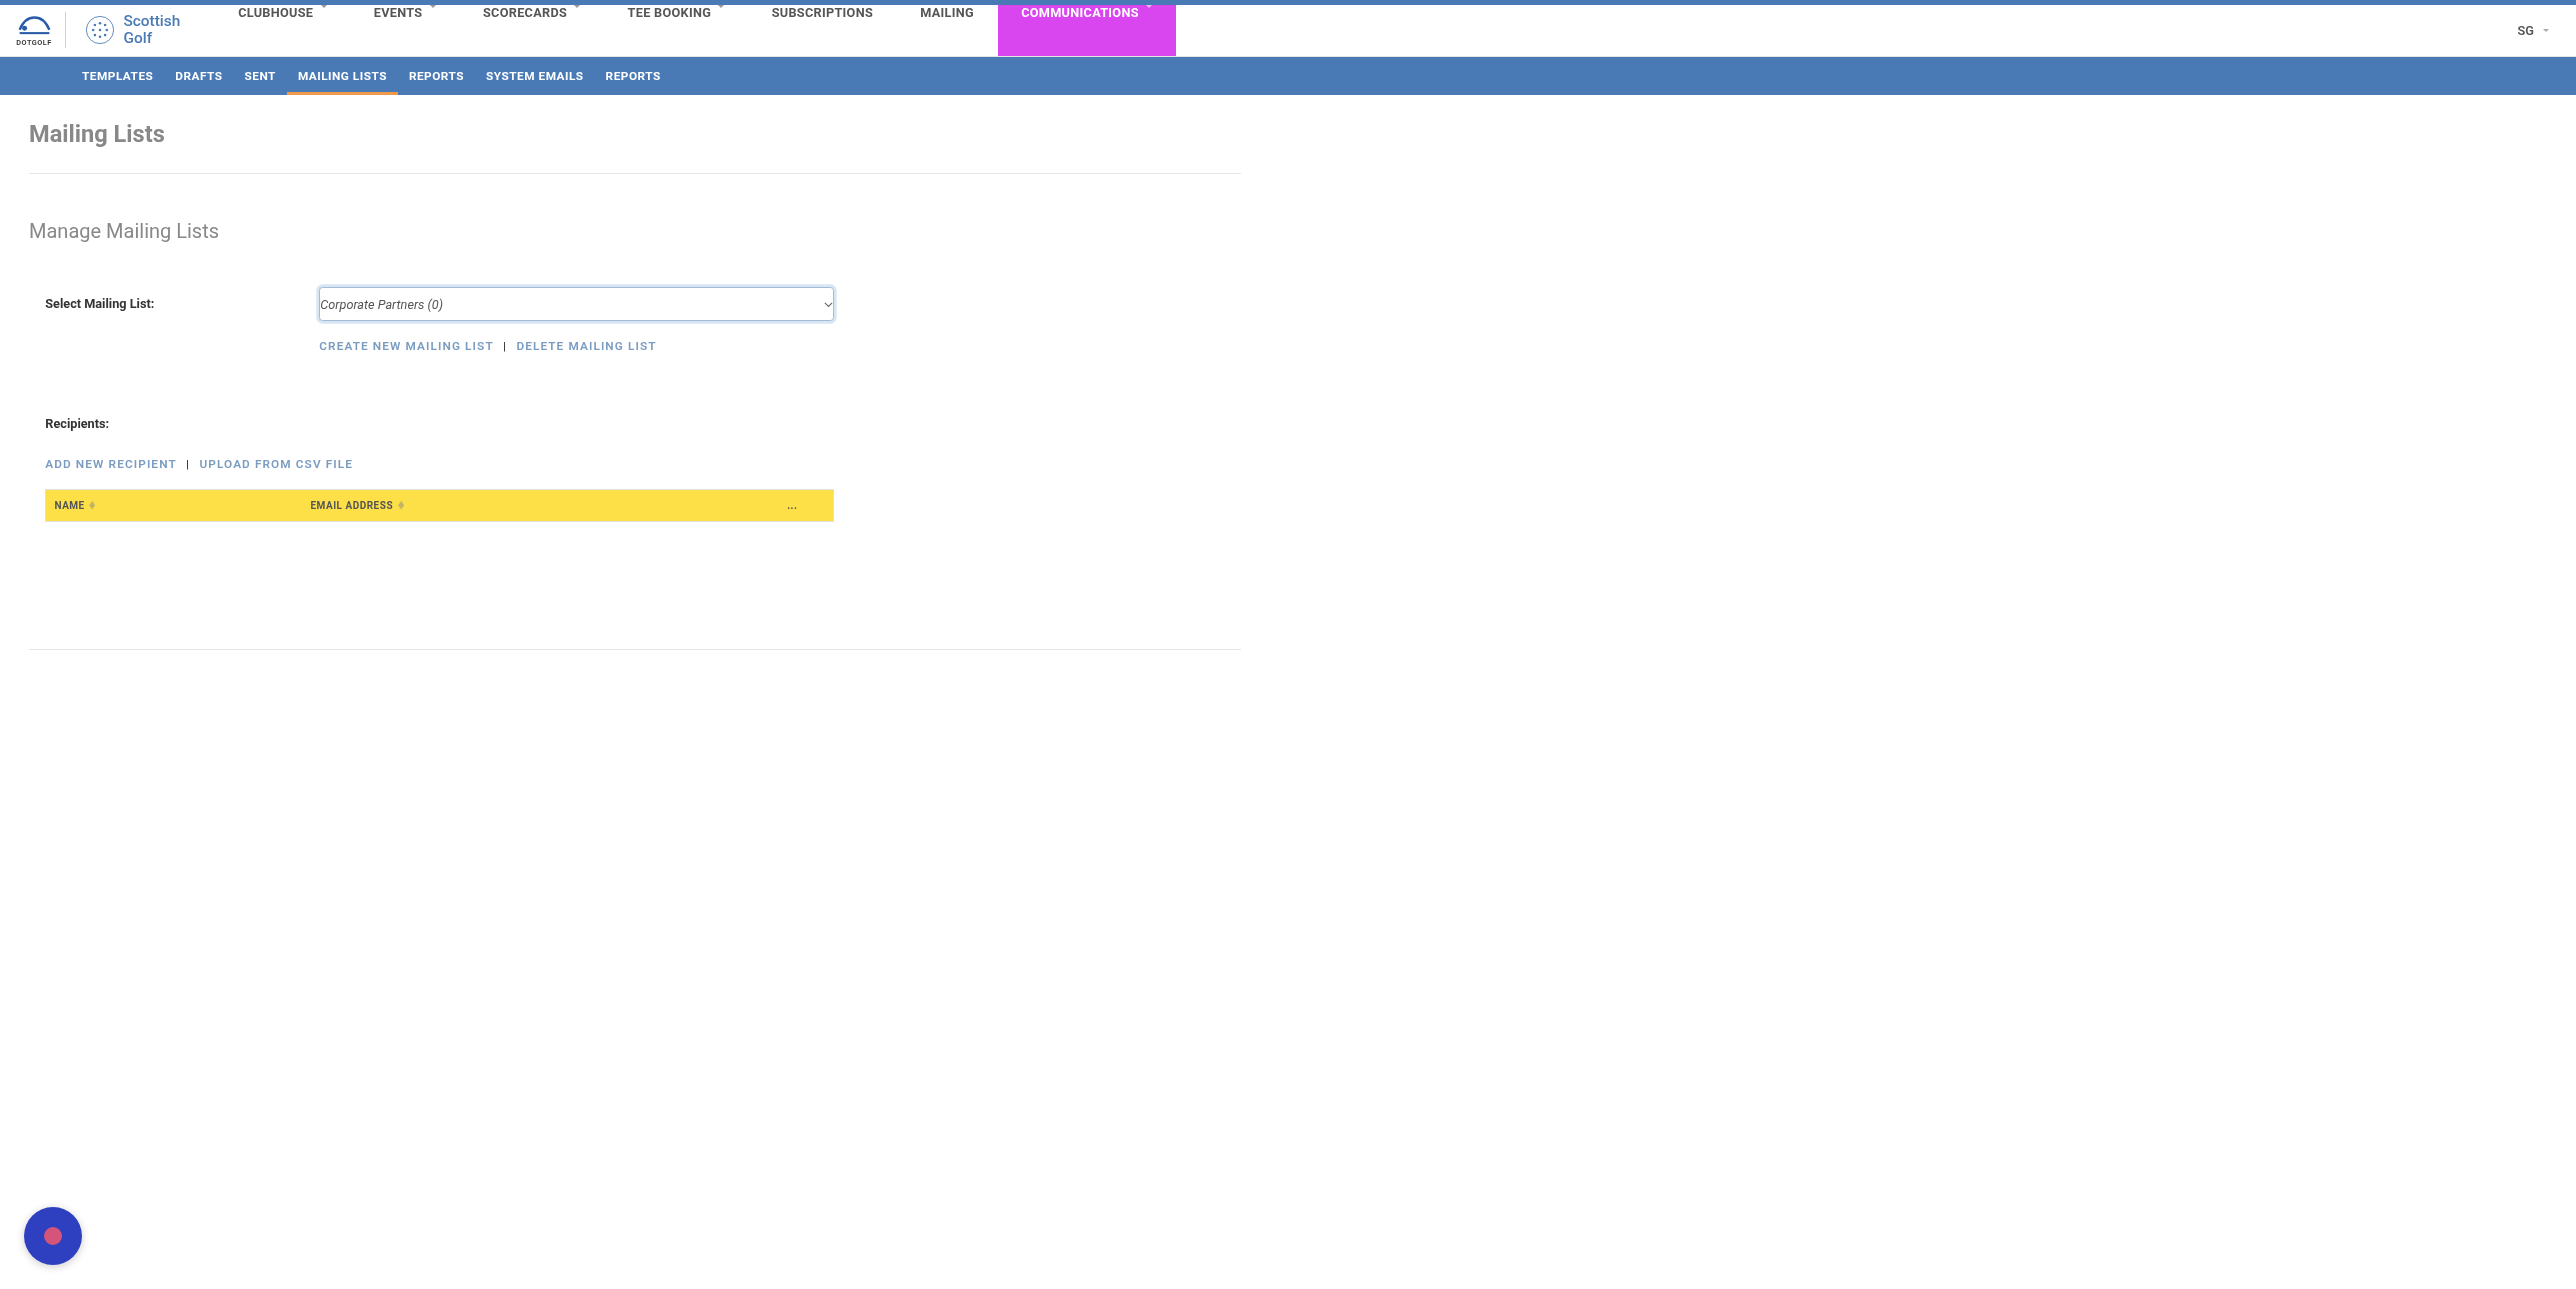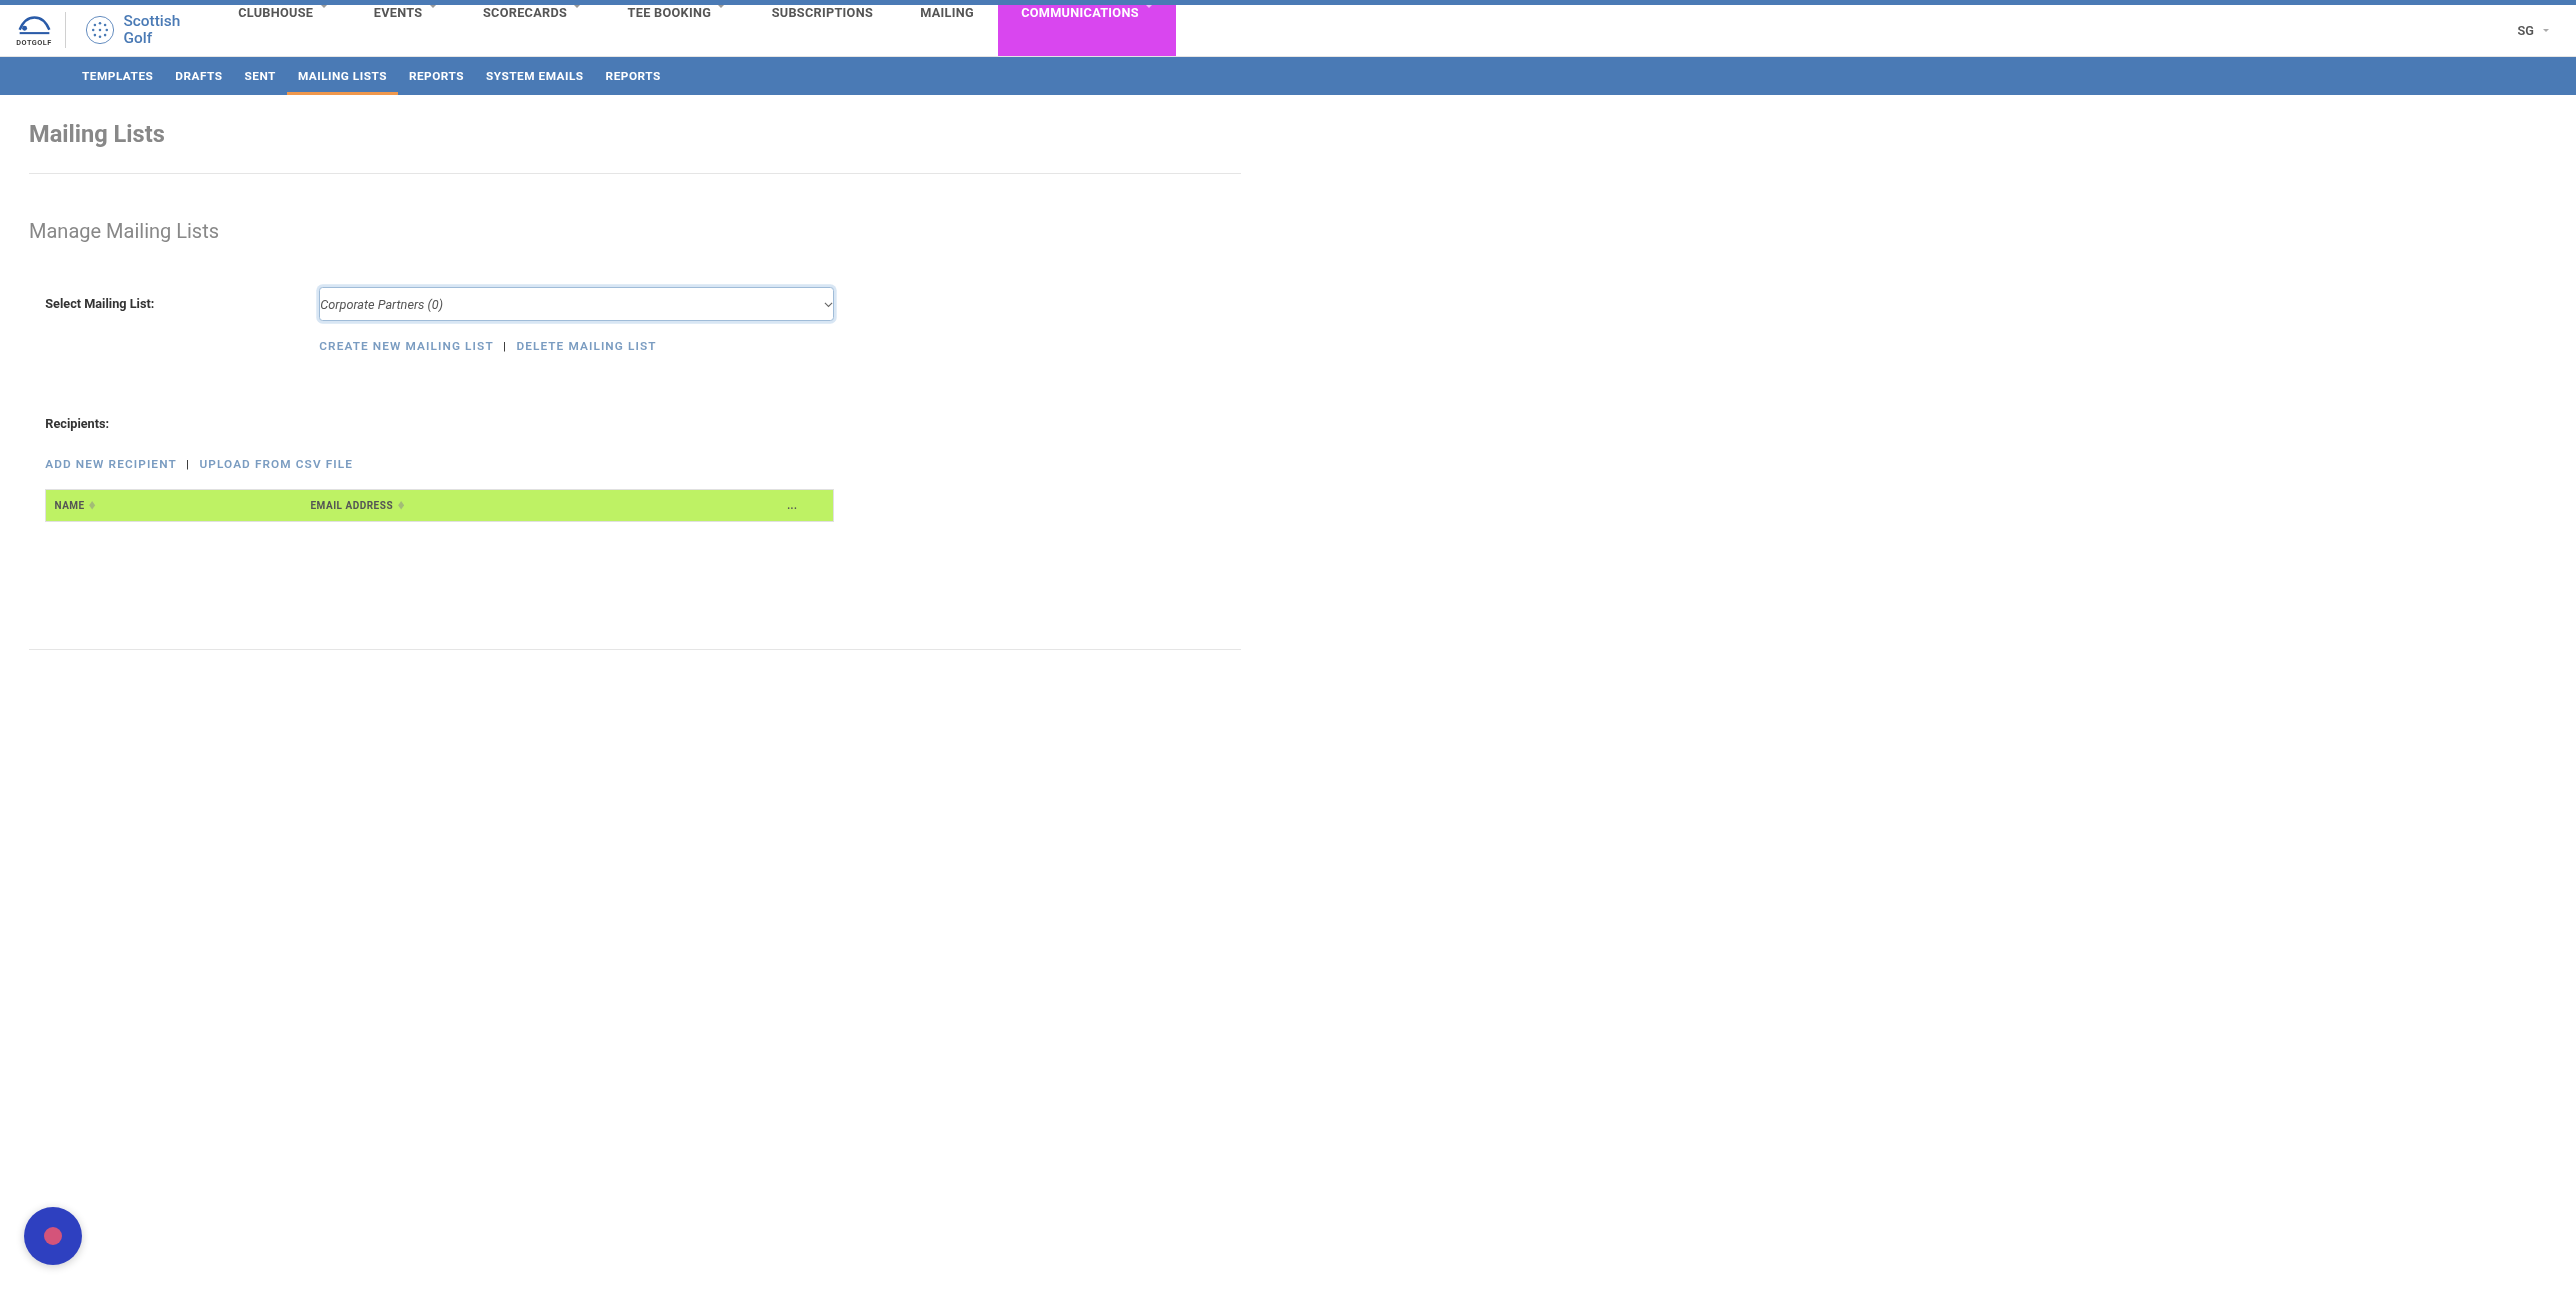--- a/index.html
+++ b/index.html
@@ -266,21 +266,21 @@
   letter-spacing: 1.1px;
   margin-bottom: 18px;
 }
 
 .table-wrap {
   width: 789px;
 }
 
 .table-header {
   display: flex;
-  background: #bef264;
+  background: #fde047;
   border: 0.9px solid #e0e0e0;
   height: 33px;
   align-items: center;
 }
 
 .th {
   font-size: 10px;
   font-weight: 700;
   color: #555;
   letter-spacing: 0.5px;

